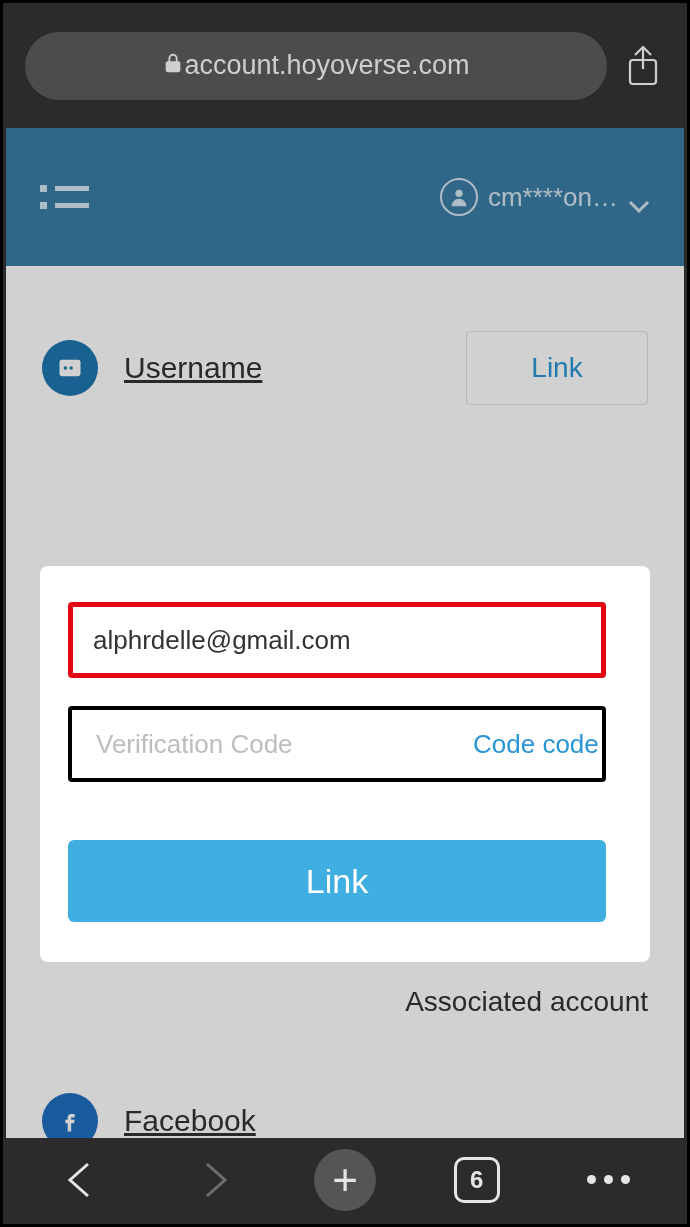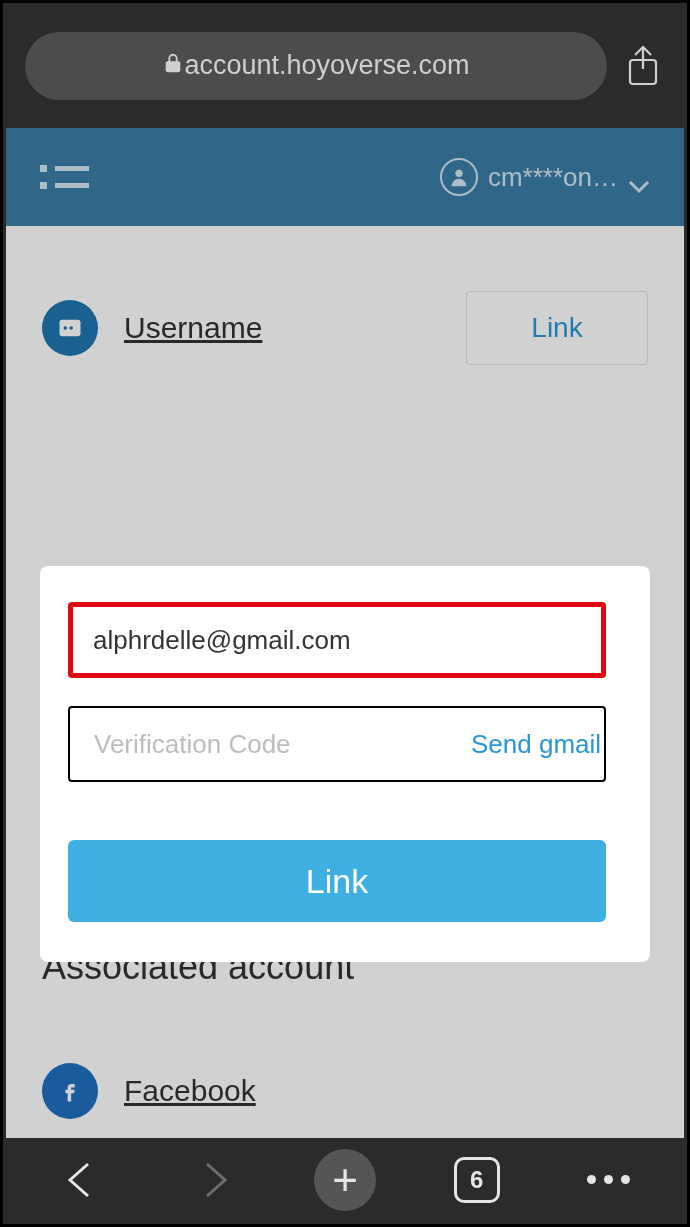--- a/index.html
+++ b/index.html
@@ -56,21 +56,21 @@
 
   
   .viewport{
     position:absolute;
     top:125px;left:3px;right:3px;bottom:86px;
     background:var(--page-bg);
   }
 
   
   .page-header{
-    height:98px;
+    height:138px;
     background:var(--header-blue);
     display:flex;align-items:center;justify-content:space-between;
     padding:0 34px;
     color:var(--header-text);
   }
   .menu-icon{display:flex;flex-direction:column;gap:10px;}
   .menu-icon .row{display:flex;gap:8px;align-items:center;}
   .menu-icon .dot{width:7px;height:7px;background:var(--header-text);}
   .menu-icon .bar{width:34px;height:5px;background:var(--header-text);}
   .user-menu{display:flex;align-items:center;gap:10px;font-size:26px;}
@@ -101,38 +101,38 @@
     border:1px solid var(--row-border);
     border-radius:4px;
     background:#fff;
     color:var(--link-blue);
     font-size:28px;
     display:flex;align-items:center;justify-content:center;
   }
 
   .spacer-row{height:360px;}
 
-  .section-title{font-size:36px;color:var(--text-dark);margin:55px 0 50px 0;}
+  .section-title{font-size:28px;color:var(--text-dark);margin:55px 0 50px 0;text-align:right;}
 
   
   .modal-overlay{
     position:absolute;inset:0;background:var(--overlay);
   }
 
   
   .modal{
     position:absolute;
     left:34px;right:34px;top:438px;
     background:#fff;
     border-radius:8px;
     padding:36px 44px 40px 28px;
   }
   .modal .field{
     width:100%;height:76px;
-    border:2px solid #000000;
+    border:4px solid #000000;
     border-radius:4px;
     display:flex;align-items:center;
     padding:0 22px;
     font-size:26px;
     margin-bottom:28px;
   }
   .modal .field.highlight{
     border:5px solid var(--highlight-red);
     padding:0 18px;
   }
@@ -261,21 +261,21 @@
     </div>
   </div>
 
   <div class="modal">
     <div class="field highlight">
       <input type="text" value="alphrdelle@gmail.com" style="">
     </div>
     <div class="field">
       <input type="text" placeholder="Verification Code" style="">
       <span class="divider"></span>
-      <span class="send">Send gmail</span>
+      <span class="send">Code code</span>
     </div>
     <button class="submit">Link</button>
   </div>
 
 </div>
 
 <div class="browser-bottom">
   <div class="bb-btn">
     <svg width="44" height="44" viewBox="0 0 44 44">
         <path d="M28 6 10 22l18 16"></path>

